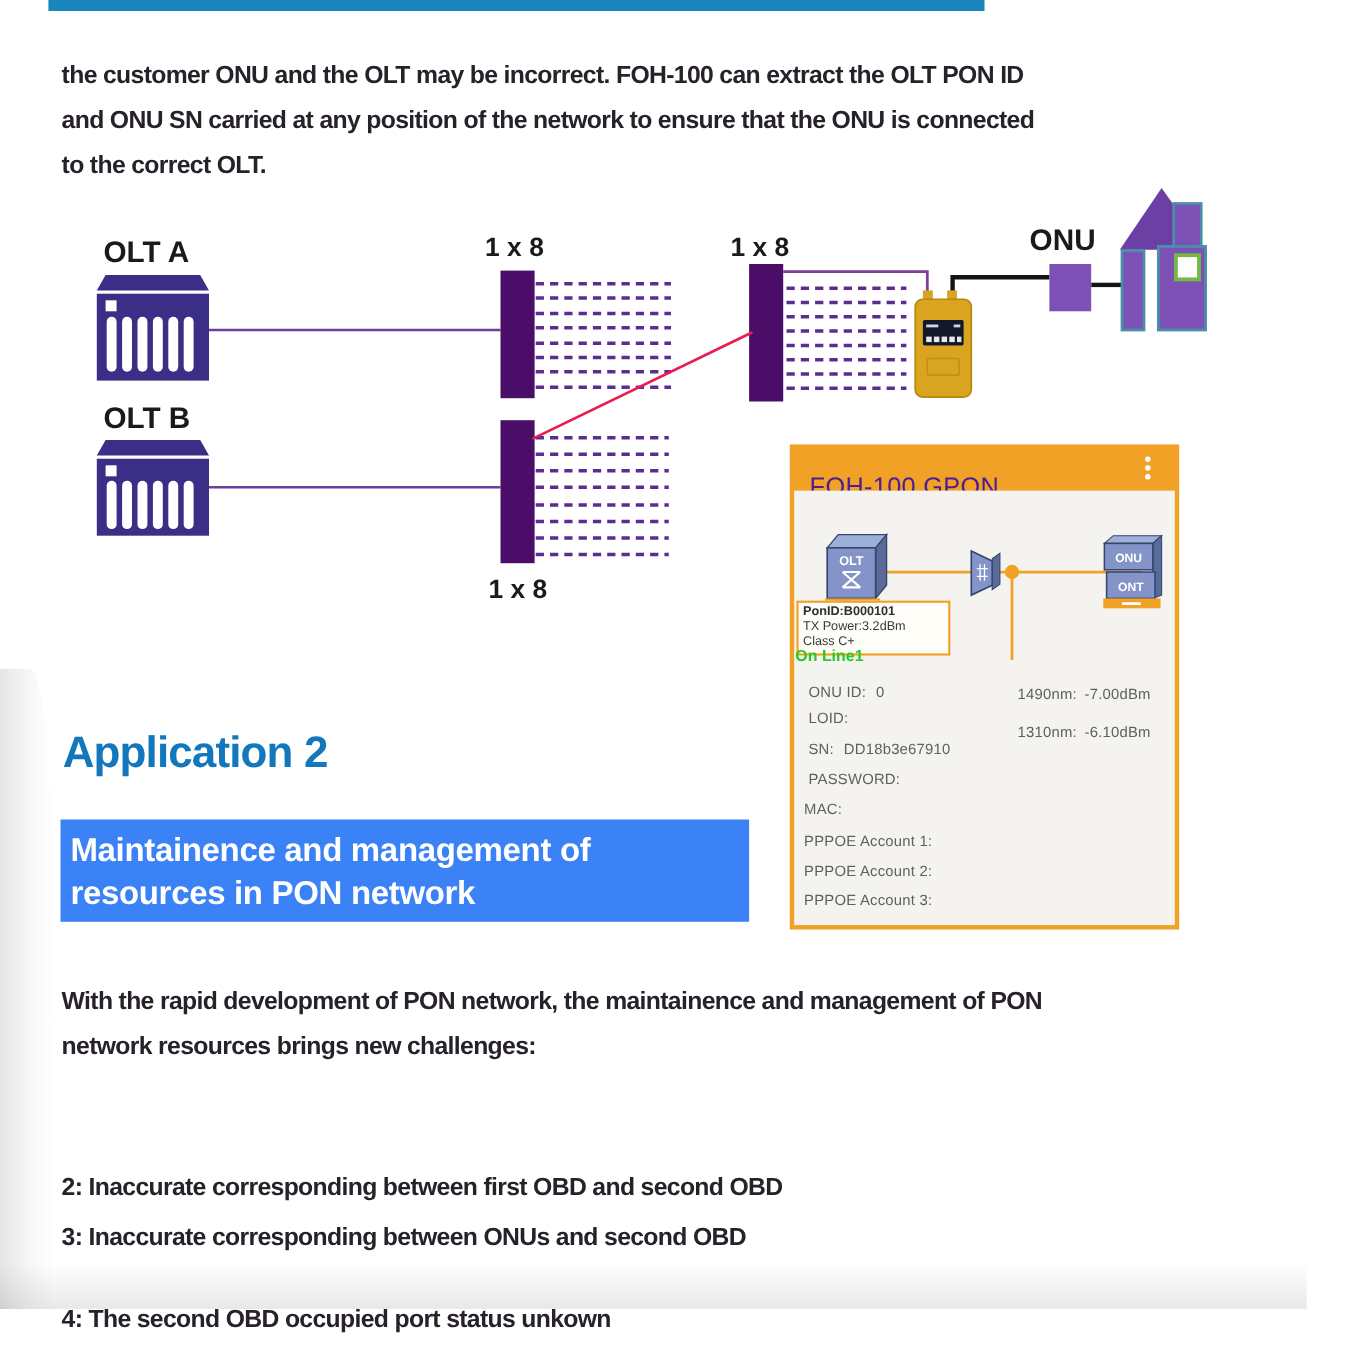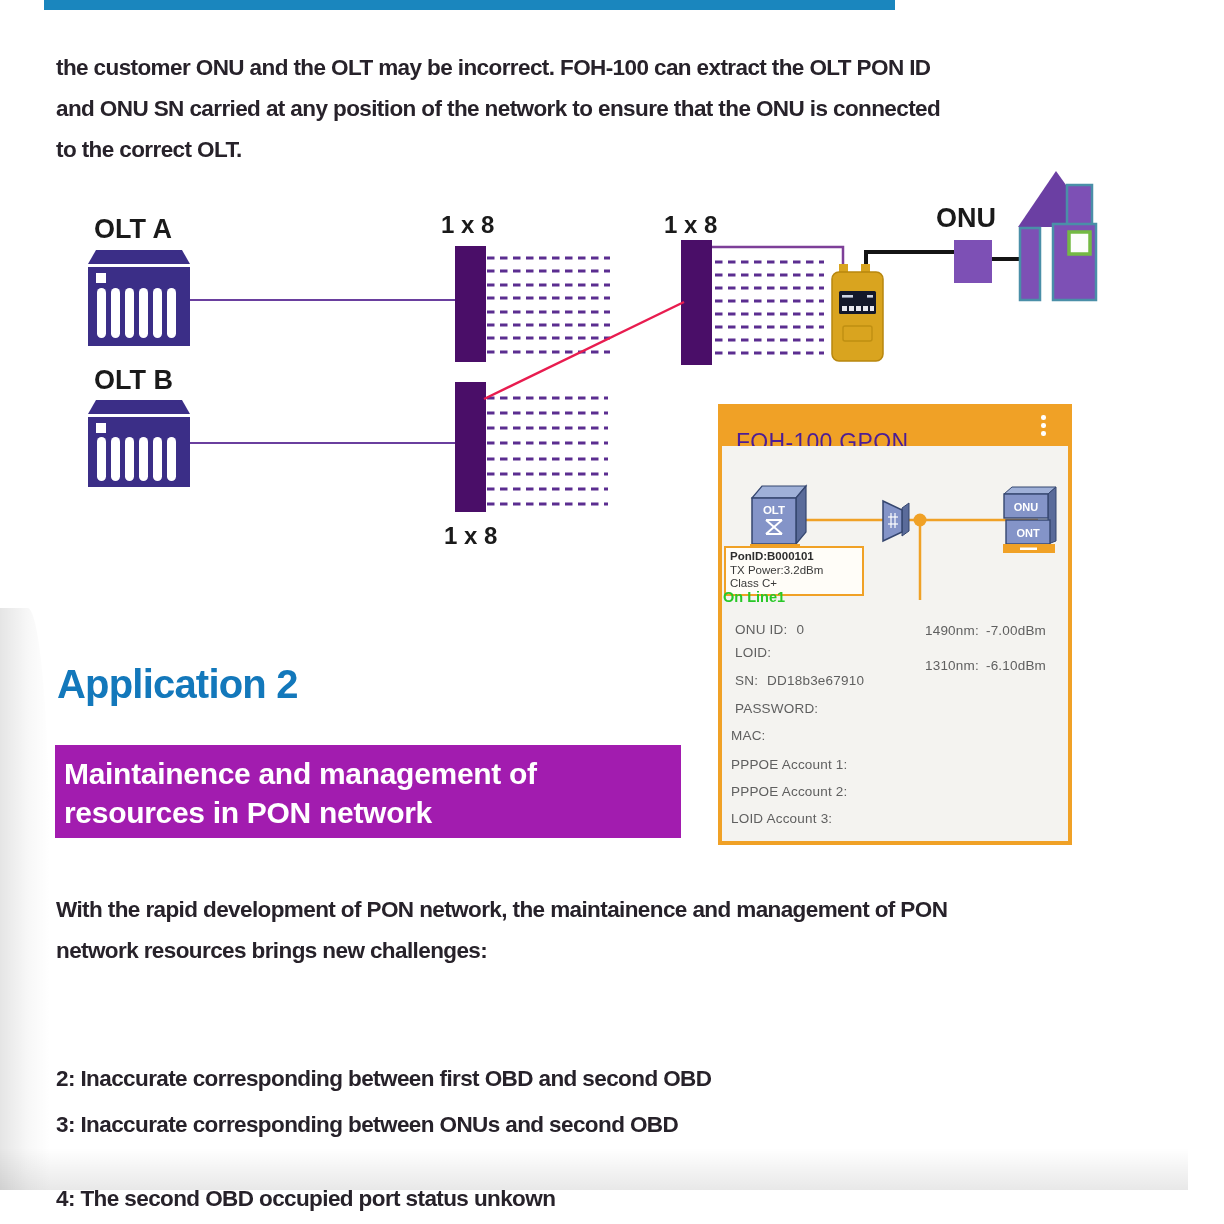--- a/index.html
+++ b/index.html
@@ -37,21 +37,21 @@
   .pon-box .b1{font-weight:700;color:#2e2e2e;}
   .online{position:absolute;left:1px;top:143px;font-size:14.5px;font-weight:600;color:#28c828;}
   .frow{position:absolute;left:13px;white-space:nowrap;font-size:13.5px;color:#5f5f5f;letter-spacing:.2px;}
   .frow .val{margin-left:9px;}
   .rrow{position:absolute;left:203px;white-space:nowrap;font-size:13.5px;color:#5f5f5f;letter-spacing:.2px;}
   .rrow .val{margin-left:7px;}
 
   
   .app2-heading{position:absolute;left:57px;top:662px;font-size:40px;font-weight:700;
                 color:#1378bb;letter-spacing:-0.8px;z-index:2;}
-  .banner{position:absolute;left:55px;top:745px;width:626px;height:93px;background:#a21caf;z-index:2;
+  .banner{position:absolute;left:55px;top:745px;width:626px;height:93px;background:#3b82f6;z-index:2;
           color:#ffffff;font-size:30px;font-weight:700;letter-spacing:-0.3px;line-height:39px;
           padding:9px 0 0 9px;box-sizing:border-box;}
 
   .list-line{position:absolute;white-space:nowrap;font-size:22.5px;font-weight:700;
              letter-spacing:-0.6px;color:#27222a;z-index:2;}
 </style>
 </head>
 <body>
 
 <div id="page">
@@ -236,21 +236,21 @@
         <span>SN:</span><span class="val">DD18b3e67910</span></div>
       <div class="frow" style="top:255px">
         <span>PASSWORD:</span><span class="val"></span></div>
       <div class="frow" style="top:282px;left:9px">
         <span>MAC:</span><span class="val"></span></div>
       <div class="frow" style="top:311px;left:9px">
         <span>PPPOE Account 1:</span><span class="val"></span></div>
       <div class="frow" style="top:338px;left:9px">
         <span>PPPOE Account 2:</span><span class="val"></span></div>
       <div class="frow" style="top:365px;left:9px">
-        <span>LOID Account 3:</span><span class="val"></span></div>
+        <span>PPPOE Account 3:</span><span class="val"></span></div>
 
       <div class="rrow" style="top:177px">
         <span>1490nm:</span><span class="val">-7.00dBm</span></div>
       <div class="rrow" style="top:212px">
         <span>1310nm:</span><span class="val">-6.10dBm</span></div>
     </div>
   </div>
 
   <div class="edge-left"></div>
   <div class="edge-bottom"></div>

